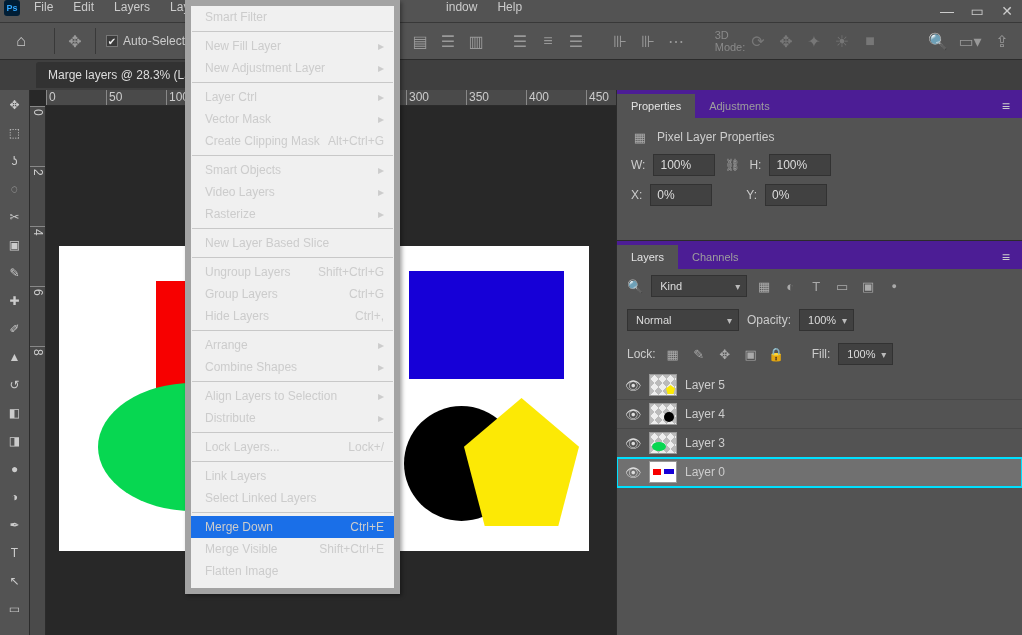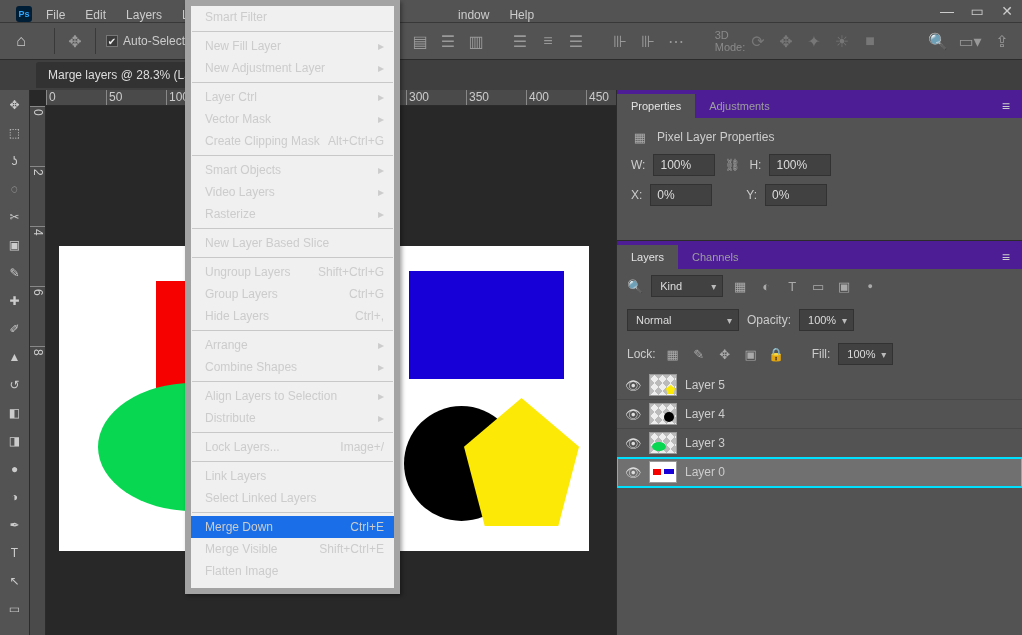--- a/index.html
+++ b/index.html
@@ -1,18 +1,18 @@
 <!DOCTYPE html>
 <html><head>
 <meta charset="utf-8">
 <style>
   *{box-sizing:border-box;margin:0;padding:0;font-family:Arial,Helvetica,sans-serif;font-size:12px;color:#ccc;user-select:none}
   body{background:#535353;width:1022px;height:635px;overflow:hidden}
   
-  .menubar{height:22px;background:#535353;display:flex;align-items:flex-end;padding-left:16px}
+  .menubar{height:22px;background:#535353;display:flex;align-items:flex-start;padding-left:4px}
   .ps-icon{width:16px;height:16px;background:#001e36;border-radius:3px;display:flex;align-items:center;justify-content:center;font-size:9px;font-weight:bold;color:#31a8ff;margin-right:14px}
   .menubar span.item{margin-right:20px;cursor:default}
   .win-ctrls{position:absolute;top:0;right:0;display:flex}
   .win-ctrls div{width:30px;height:22px;display:flex;align-items:center;justify-content:center;font-size:14px;color:#ccc;cursor:default}
   .optionbar{height:38px;background:#535353;border-top:1px solid #383838;border-bottom:1px solid #2b2b2b;display:flex;align-items:center;padding:0 10px;position:relative}
   .home-icon{width:22px;height:22px;display:flex;align-items:center;justify-content:center;margin-right:12px;font-size:16px}
   .sep-v{width:1px;height:26px;background:#393939;margin:0 10px}
   .cb{width:12px;height:12px;background:#3b3b3b;border:1px solid #777;display:inline-flex;align-items:center;justify-content:center;font-size:10px;color:#eee;margin-right:5px}
   .align-group{display:flex;gap:8px;margin-left:auto;margin-right:auto;position:absolute;left:410px;top:8px}
   .align-group span,.small-ic{width:20px;height:20px;display:flex;align-items:center;justify-content:center;color:#999;font-size:16px}
@@ -205,21 +205,21 @@
     </div>
 
     <div class="layers-panel">
       <div class="p-tabs">
         <div class="p-tab active">Layers</div>
         <div class="p-tab">Channels</div>
         <div class="p-menu">≡</div>
       </div>
       <div class="lp-ctrl">
         <span style="font-size:13px;color:#aaa">🔍</span>
-        <div class="dd" style="width:72px">Kind</div>
+        <div class="dd" style="width:96px">Kind</div>
         <span class="ic">▦</span>
         <span class="ic">◐</span>
         <span class="ic">T</span>
         <span class="ic">▭</span>
         <span class="ic">▣</span>
         <span class="ic" style="font-size:9px">●</span>
       </div>
       <div class="lp-ctrl">
         <div class="dd" style="width:112px">Normal</div>
         <span>Opacity:</span>
@@ -340,21 +340,21 @@
       <span>Align Layers to Selection</span>
       <span class="ar">▸</span>
     </div>
   <div class="mi disabled">
       <span>Distribute</span>
       <span class="ar">▸</span>
     </div>
   <hr>
   <div class="mi">
       <span>Lock Layers...</span>
-      <span class="sc">Image+/</span>
+      <span class="sc">Lock+/</span>
     </div>
   <hr>
   <div class="mi disabled">
       <span>Link Layers</span>
     </div>
   <div class="mi disabled">
       <span>Select Linked Layers</span>
     </div>
   <hr>
   <div class="mi hl">

